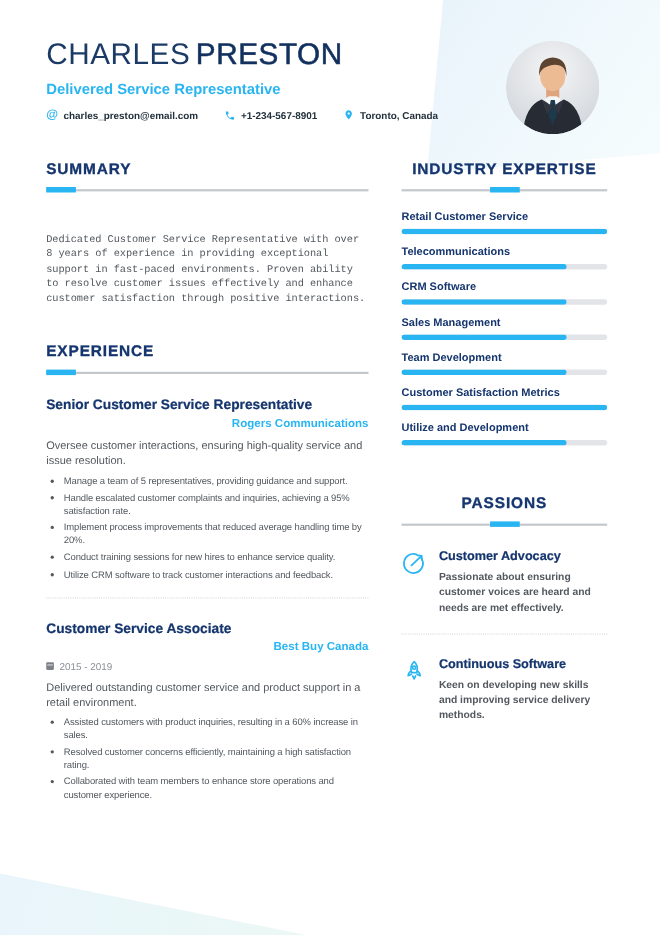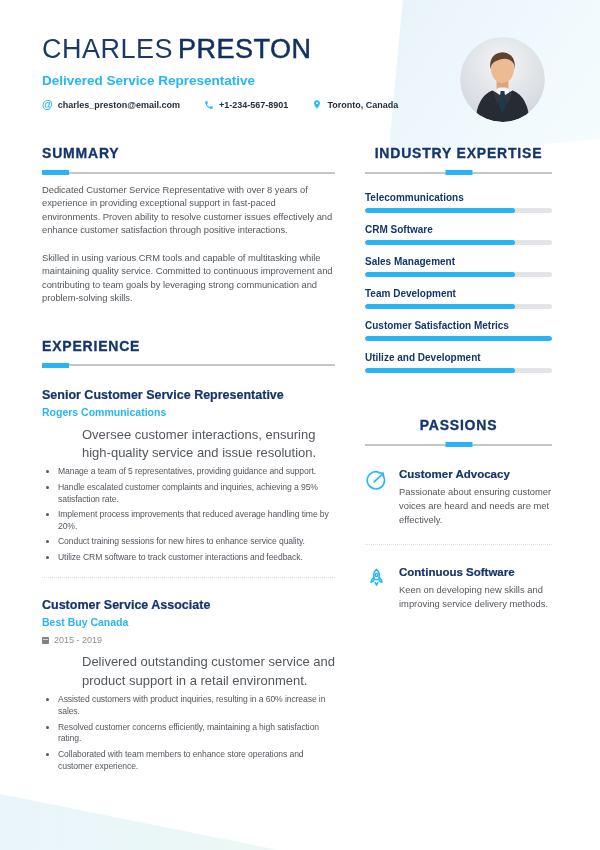--- a/index.html
+++ b/index.html
@@ -37,46 +37,46 @@
   
   .sec-head { font-size:14px; font-weight:700; color:#15356e; letter-spacing:.8px;
               -webkit-text-stroke:.3px #15356e; }
   .sec-head.center { text-align:center; }
   .rule { position:relative; height:5px; margin-top:9px; }
   .rule::before { content:""; position:absolute; left:0; right:0; top:1.5px; height:2px; background:#c3c7cc; }
   .rule::after  { content:""; position:absolute; top:0; left:0; width:27px; height:5px; background:#29b5f2; }
   .rule.center::after { left:50%; transform:translateX(-50%); }
   
   .body-text { font-size:9.4px; line-height:1.43; color:#53585e; letter-spacing:-.05px; margin-top:14px; }
-  .body-text.first { margin-top:8px; }
+  .body-text.first { margin-top:36px;font-family:Liberation Mono, monospace; }
   
   .section-experience { margin-top:33px; }
   .job { margin-top:20px; }
   .job-title { font-size:12.5px; font-weight:700; color:#15356e; -webkit-text-stroke:.2px #15356e; }
-  .company   { font-size:10.5px; font-weight:700; color:#29b5f2; margin-top:4px; }
+  .company   { font-size:10.5px; font-weight:700; color:#29b5f2; margin-top:4px;text-align:right; }
   .date-row  { display:flex; align-items:center; gap:5px; margin-top:7px; font-size:9px; color:#8b9096; }
   .cal-icon  { width:7px; height:7px; background:#7d8288; border-radius:1px; flex:none; position:relative; }
   .cal-icon::after { content:""; position:absolute; left:1px; right:1px; top:2px; height:1px; background:#d7d9db; }
-  .job-summary { font-size:13px; color:#53585e; line-height:1.42; margin-top:8px;margin-left:40px; }
+  .job-summary { font-size:10px; color:#53585e; line-height:1.42; margin-top:8px; }
   ul.bullets { margin:4px 0 0 0; padding-left:16px; }
   ul.bullets li { font-size:8.6px; color:#53585e; line-height:1.38; margin-top:3.5px; letter-spacing:-.1px; }
   .divider { border-top:1.5px dotted #dcdfe2; margin-top:14px; }
   
   .skill-list { margin-top:17px; }
   .skill { margin-bottom:11px; }
   .skill-label { font-size:10px; font-weight:700; color:#15356e; margin-bottom:5px; }
   .track { height:5px; background:#e2e4e7; border-radius:3px; overflow:hidden; }
   .fill  { height:5px; background:#29b5f2; border-radius:3px; }
   
   .section-passions { margin-top:44px; }
   .passion { display:flex; margin-top:21px; }
   .passion-icon { width:25px; flex:none; padding-top:1px; }
   .passion-body { margin-left:9px; }
   .passion-title { font-size:11.5px; font-weight:700; color:#15356e; -webkit-text-stroke:.2px #15356e; }
-  .passion-text  { font-size:9.4px; color:#53585e; line-height:1.48; margin-top:5px; }
+  .passion-text  { font-size:9.4px; color:#53585e; line-height:1.48; margin-top:5px;font-weight:bold; }
   .passion-divider { border-top:1.5px dotted #dcdfe2; margin-top:17px; }
 </style>
 </head>
 <body>
 
 <div class="deco-top"></div>
 <div class="deco-bottom"></div>
 
 <header>
   <div class="name">
@@ -131,21 +131,20 @@
   </div>
 </header>
 
 <main>
   <div class="col-left">
 
     <section>
       <h2 class="sec-head">SUMMARY</h2>
       <div class="rule"></div>
       <p class="body-text first">Dedicated Customer Service Representative with over 8 years of experience in providing exceptional support in fast-paced environments. Proven ability to resolve customer issues effectively and enhance customer satisfaction through positive interactions.</p>
-      <p class="body-text">Skilled in using various CRM tools and capable of multitasking while maintaining quality service. Committed to continuous improvement and contributing to team goals by leveraging strong communication and problem-solving skills.</p>
     </section>
 
     <section class="section-experience">
       <h2 class="sec-head">EXPERIENCE</h2>
       <div class="rule"></div>
 
       <div class="job">
         <div class="job-title">Senior Customer Service Representative</div>
         <div class="company">Rogers Communications</div>
         <p class="job-summary">Oversee customer interactions, ensuring high-quality service and issue resolution.</p>
@@ -180,20 +179,26 @@
 
   </div>
 
   <div class="col-right">
 
     <section>
       <h2 class="sec-head center">INDUSTRY EXPERTISE</h2>
       <div class="rule center"></div>
       <div class="skill-list">
 
+          <div class="skill">
+            <div class="skill-label">Retail Customer Service</div>
+            <div class="track">
+              <div class="fill" style="width: 100%;"></div>
+            </div>
+          </div>
 
           <div class="skill">
             <div class="skill-label">Telecommunications</div>
             <div class="track">
               <div class="fill" style="width: 80%;"></div>
             </div>
           </div>
 
           <div class="skill">
             <div class="skill-label">CRM Software</div>

